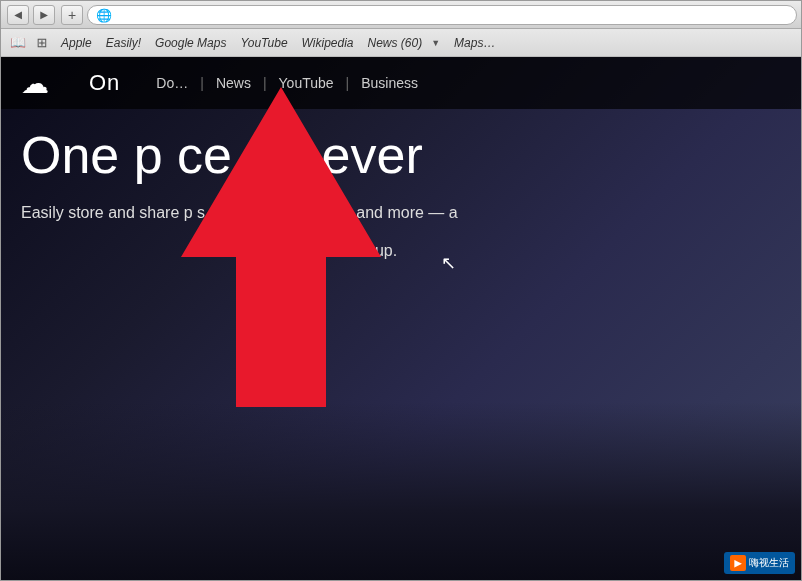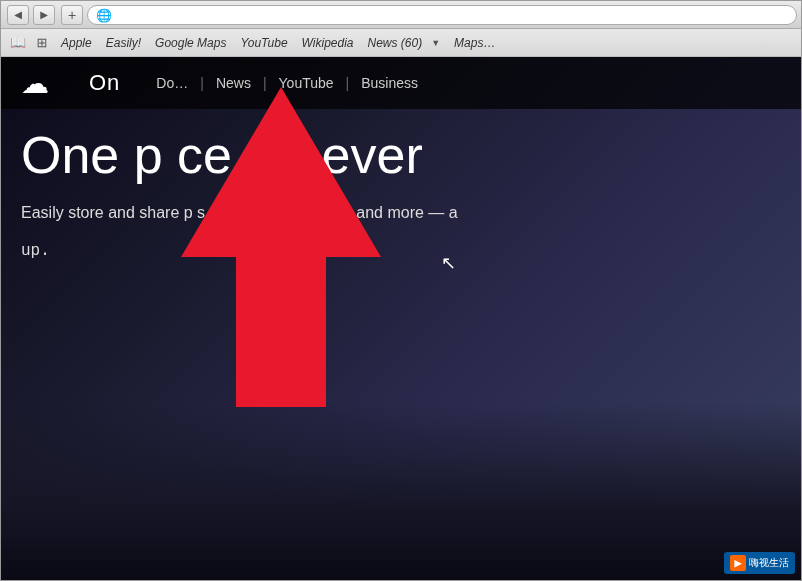--- a/index.html
+++ b/index.html
@@ -310,21 +310,21 @@
         <span class="od-nav-sep">|</span>
         <span class="od-nav-link">Business</span>
       </div>
     </div>
 
     <div class="od-hero">
       <div class="od-hero-title">One p  ce for ever</div>
       <div class="od-hero-subtitle">
         <span>Easily store and share p      s, videos, documents, and more — a</span>
       </div>
-      <div class="od-hero-subtitle" style="text-align:left; max-width:730px;font-family:Liberation Mono, monospace;">
+      <div class="od-hero-subtitle" style="text-align:center; max-width:730px;">
         <span>up.</span>
       </div>
     </div>
 
     <div class="arrow-svg">
       <svg width="280" height="340" viewBox="0 0 280 340" xmlns="http://www.w3.org/2000/svg">
 
         <polygon points="140,10 240,180 185,180 185,330 95,330 95,180 40,180" fill="#e8192c"></polygon>
       </svg>
     </div>

